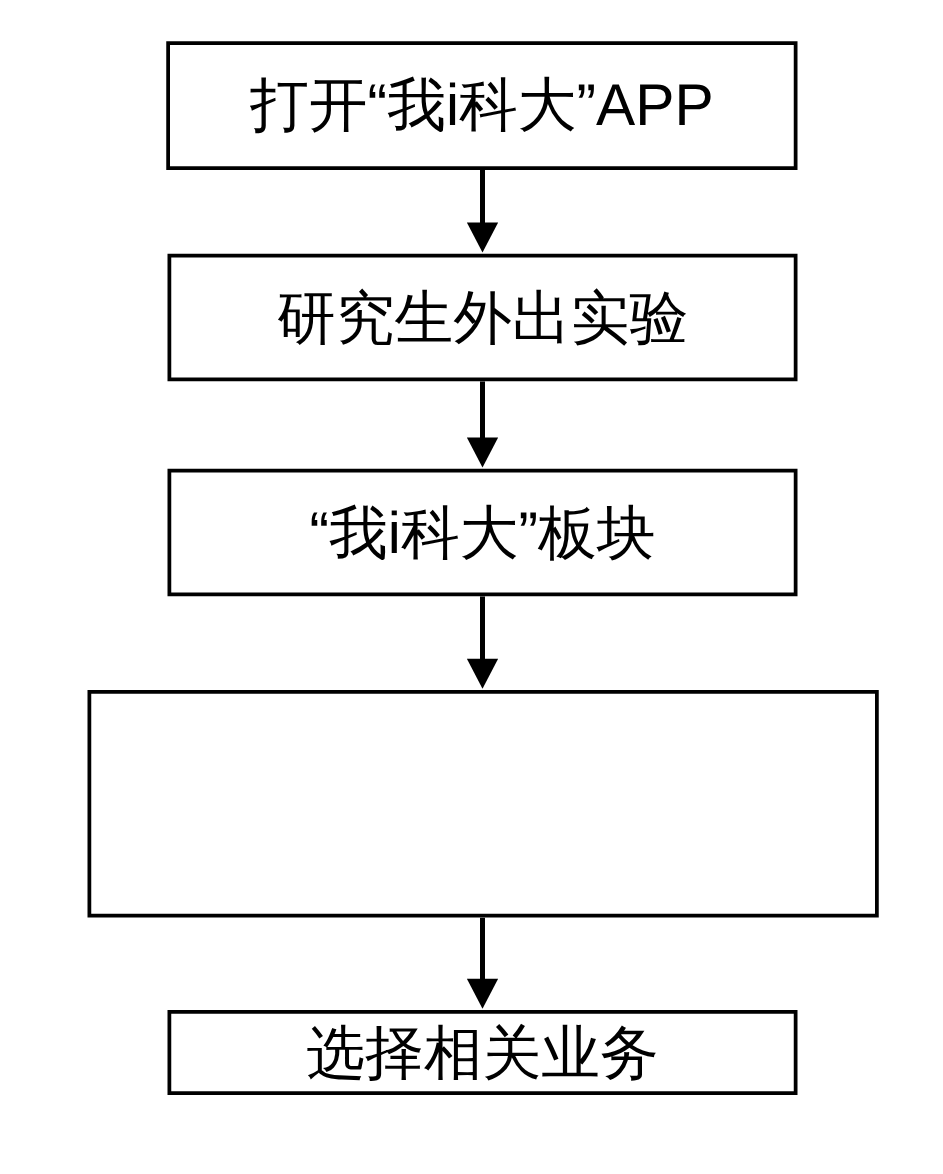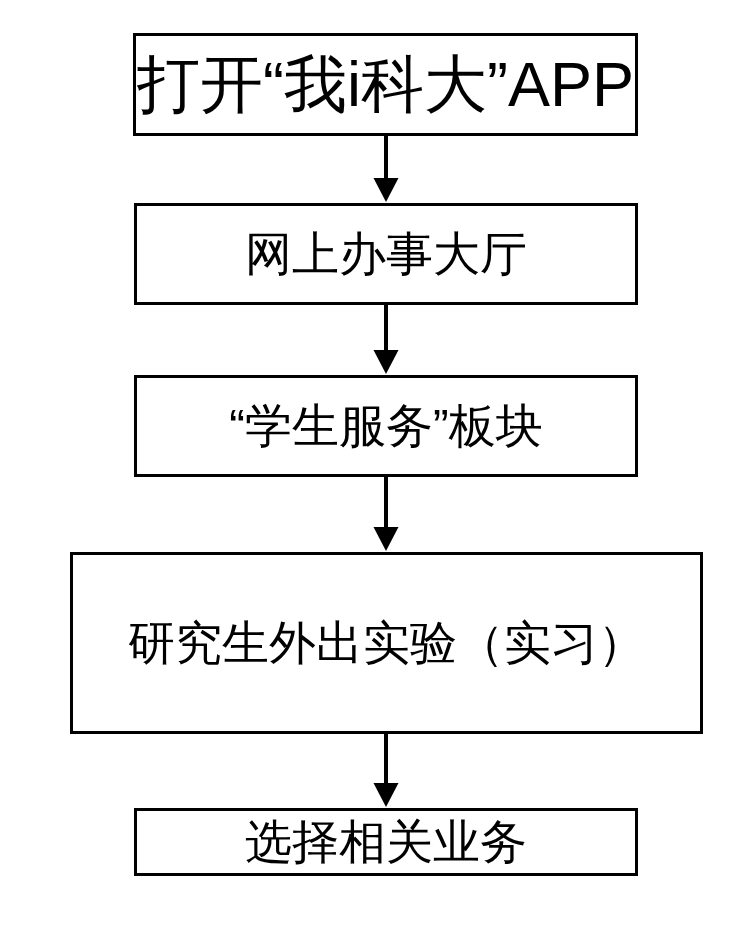--- a/index.html
+++ b/index.html
@@ -32,21 +32,21 @@
     line-height: 1.28;
     text-align: center;
     white-space: pre;
   }
   .node .line {
     display: block;
     white-space: pre;
   }
 
   
-  #node-open-app      { left: 133px; top:  33px; width: 505px; height: 103px; font-size: 63px; }
+  #node-open-app      { left: 133px; top:  33px; width: 505px; height: 103px; font-size: 47px; }
   #node-service-hall  { left: 134px; top: 203px; width: 504px; height: 102px; font-size: 47px; }
   #node-student-panel { left: 134px; top: 375px; width: 504px; height: 102px; font-size: 47px; }
   #node-application   { left:  70px; top: 552px; width: 633px; height: 182px; font-size: 47px; }
   #node-select-biz    { left: 134px; top: 808px; width: 504px; height:  68px; font-size: 47px; }
 
   
   .arrow {
     position: absolute;
     width: 30px;
     display: block;
@@ -68,43 +68,42 @@
   </div>
 
   <div class="arrow" id="arrow-1">
     <svg width="30" height="67" viewBox="0 0 30 67" aria-hidden="true">
       <line x1="15" y1="0" x2="15" y2="48" stroke="#000000" stroke-width="4"></line>
       <polygon points="15,66 2.5,42 27.5,42" fill="#000000"></polygon>
     </svg>
   </div>
 
   <div class="node" id="node-service-hall">
-    <span class="line">网上办事大厅</span>
+    <span class="line">研究生外出实验</span>
   </div>
 
   <div class="arrow" id="arrow-2">
     <svg width="30" height="70" viewBox="0 0 30 70" aria-hidden="true">
       <line x1="15" y1="0" x2="15" y2="50" stroke="#000000" stroke-width="4"></line>
       <polygon points="15,69 2.5,45 27.5,45" fill="#000000"></polygon>
     </svg>
   </div>
 
   <div class="node" id="node-student-panel">
-    <span class="line">“学生服务”板块</span>
+    <span class="line">“我i科大”板块</span>
   </div>
 
   <div class="arrow" id="arrow-3">
     <svg width="30" height="75" viewBox="0 0 30 75" aria-hidden="true">
       <line x1="15" y1="0" x2="15" y2="54" stroke="#000000" stroke-width="4"></line>
       <polygon points="15,74 2.5,50 27.5,50" fill="#000000"></polygon>
     </svg>
   </div>
 
   <div class="node" id="node-application">
-    <span class="line">研究生外出实验（实习）</span>
   </div>
 
   <div class="arrow" id="arrow-4">
     <svg width="30" height="74" viewBox="0 0 30 74" aria-hidden="true">
       <line x1="15" y1="0" x2="15" y2="53" stroke="#000000" stroke-width="4"></line>
       <polygon points="15,73 2.5,49 27.5,49" fill="#000000"></polygon>
     </svg>
   </div>
 
   <div class="node" id="node-select-biz">

